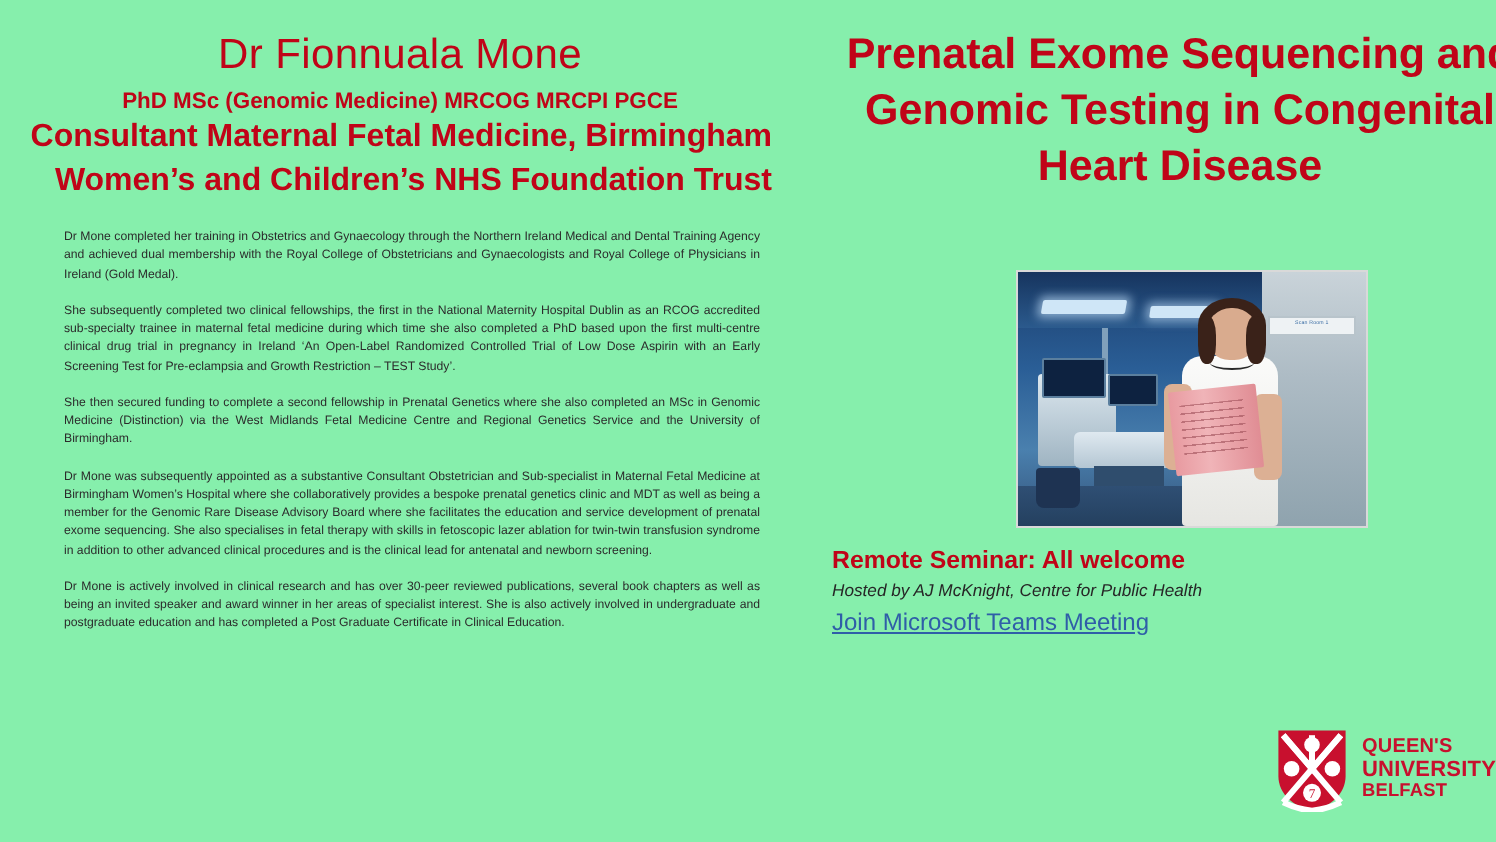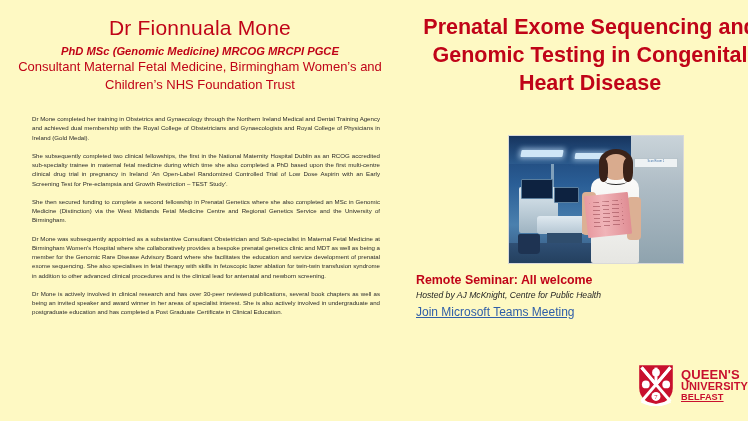--- a/index.html
+++ b/index.html
@@ -8,21 +8,21 @@
     padding: 0;
     background: #ffffff;
   }
   body {
     font-family: "Liberation Sans", sans-serif;
   }
   #poster {
     position: relative;
     width: 748px;
     height: 421px;
-    background: #fef9c3;
+    background: #86efac;
     overflow: hidden;
   }
 
   
   .left-col {
     position: absolute;
     left: 0;
     top: 0;
     width: 400px;
     height: 421px;
@@ -39,33 +39,32 @@
     letter-spacing: 0.2px;
     line-height: 1.1;
   }
   .speaker-quals {
     position: absolute;
     top: 44px;
     left: 8px;
     width: 384px;
     text-align: center;
     font-size: 11.2px;
-    font-style: italic;
     font-weight: bold;
     color: #c00418;
     line-height: 1.25;
   }
   .speaker-role {
     position: absolute;
     top: 58px;
     left: 14px;
     width: 372px;
-    text-align: center;
-    font-size: 13px;
-    font-weight: normal;
+    text-align: right;
+    font-size: 16px;
+    font-weight: bold;
     color: #c00418;
     line-height: 1.35;
   }
 
   .bio {
     position: absolute;
     top: 114px;
     left: 32px;
     width: 348px;
   }
@@ -282,23 +281,23 @@
   .qub-words {
     display: block;
     line-height: 1.04;
   }
   .qub-words span {
     display: block;
     color: #c8102e;
     font-weight: bold;
     letter-spacing: 0.1px;
   }
-  .qub-l1 { font-size: 13px; }
+  .qub-l1 { font-size: 10px; }
   .qub-l2 { font-size: 11px; }
-  .qub-l3 { font-size: 9.2px; text-decoration: underline; }
+  .qub-l3 { font-size: 9.2px; }
 </style>
 </head>
 <body>
 
 <div id="poster">
 
   <div class="left-col">
 
     <div class="speaker-name">Dr Fionnuala Mone</div>
 

